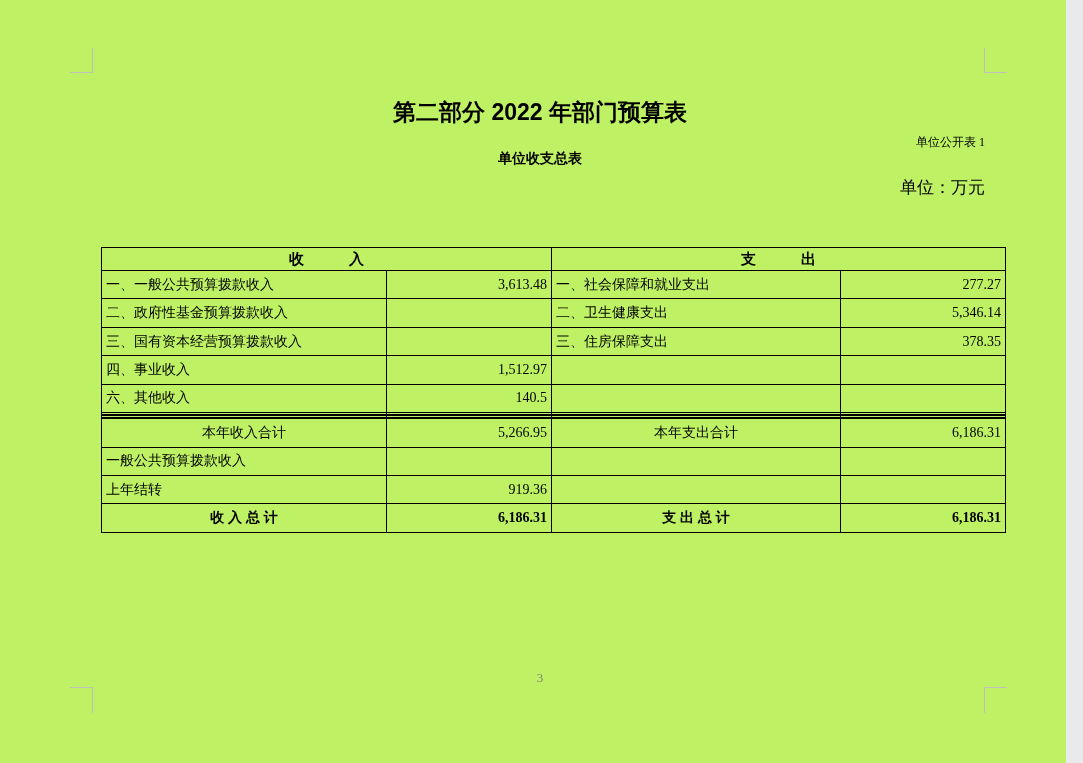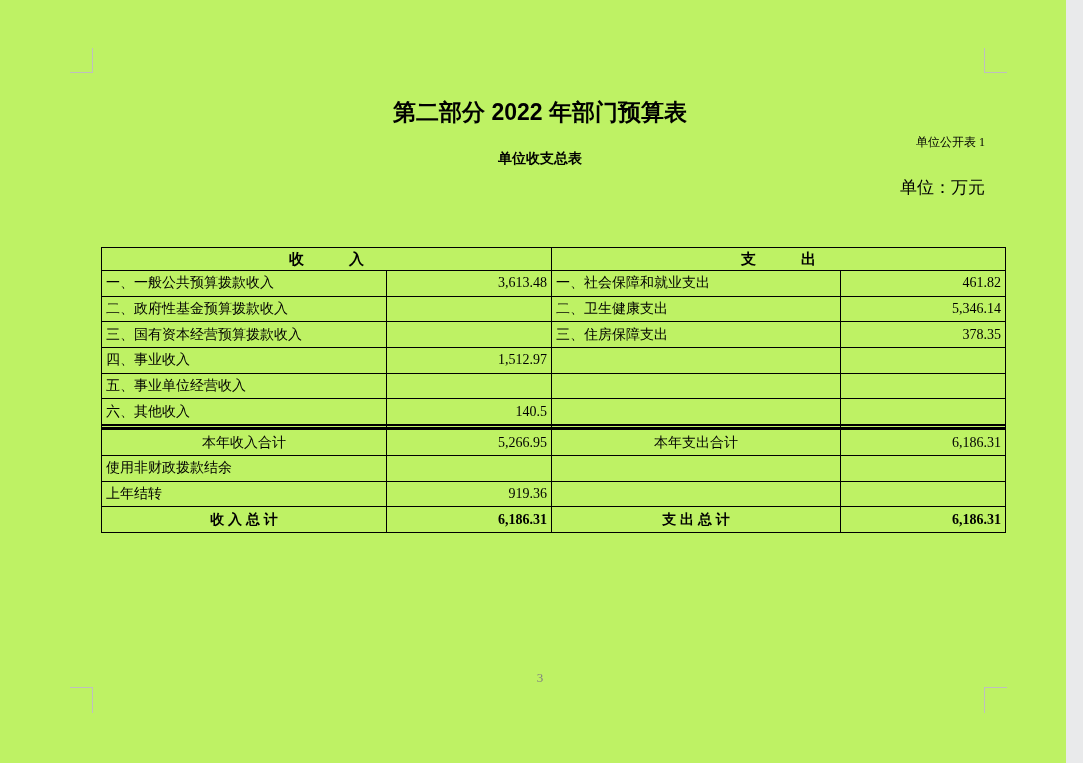--- a/index.html
+++ b/index.html
@@ -110,43 +110,37 @@
       <tr class="hdr-section">
         <th colspan="2">收　　　入</th>
         <th colspan="2">支　　　出</th>
       </tr>
     </thead>
     <tbody>
         <tr>
           <td class="item">一、一般公共预算拨款收入</td>
           <td class="value">3,613.48</td>
           <td class="item">一、社会保障和就业支出</td>
-          <td class="value">461.82</td>
+          <td class="value">277.27</td>
         </tr>
         <tr>
           <td class="item">二、政府性基金预算拨款收入</td>
           <td class="value"></td>
           <td class="item">二、卫生健康支出</td>
           <td class="value">5,346.14</td>
         </tr>
         <tr>
           <td class="item">三、国有资本经营预算拨款收入</td>
           <td class="value"></td>
           <td class="item">三、住房保障支出</td>
           <td class="value">378.35</td>
         </tr>
         <tr>
           <td class="item">四、事业收入</td>
           <td class="value">1,512.97</td>
-          <td class="item"></td>
-          <td class="value"></td>
-        </tr>
-        <tr>
-          <td class="item">五、事业单位经营收入</td>
-          <td class="value"></td>
           <td class="item"></td>
           <td class="value"></td>
         </tr>
         <tr>
           <td class="item">六、其他收入</td>
           <td class="value">140.5</td>
           <td class="item"></td>
           <td class="value"></td>
         </tr>
         <tr>
@@ -173,21 +167,21 @@
           <td class="item"></td>
           <td class="value"></td>
         </tr>
         <tr>
           <td class="item center">本年收入合计</td>
           <td class="value">5,266.95</td>
           <td class="item center">本年支出合计</td>
           <td class="value">6,186.31</td>
         </tr>
         <tr>
-          <td class="item">使用非财政拨款结余</td>
+          <td class="item">一般公共预算拨款收入</td>
           <td class="value"></td>
           <td class="item"></td>
           <td class="value"></td>
         </tr>
         <tr>
           <td class="item">上年结转</td>
           <td class="value">919.36</td>
           <td class="item"></td>
           <td class="value"></td>
         </tr>

